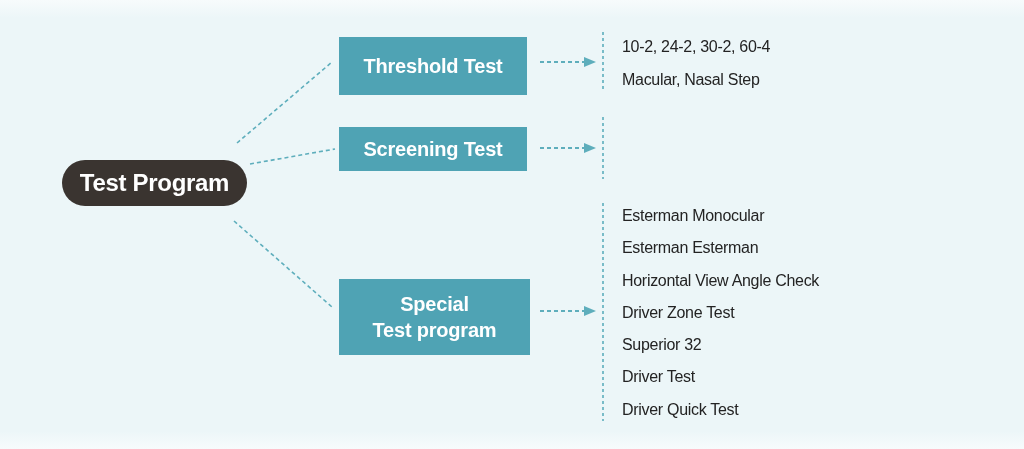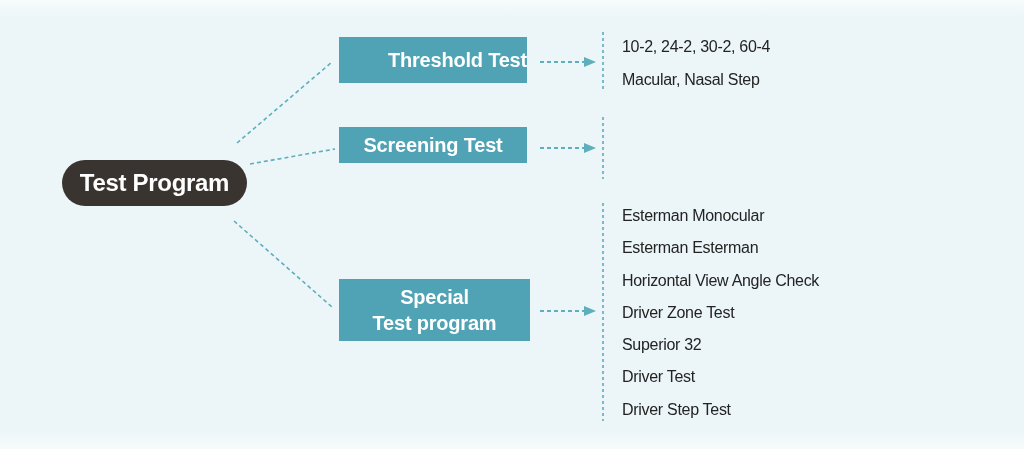--- a/index.html
+++ b/index.html
@@ -30,23 +30,23 @@
     background:var(--root_fill);color:var(--root_text);
     border-radius:23px;display:flex;align-items:center;justify-content:center;
     font-weight:bold;font-size:24px;letter-spacing:-0.3px;
   }
   .branch-box{
     position:absolute;left:339px;width:188px;
     background:var(--box_fill);color:var(--box_text);
     display:flex;flex-direction:column;align-items:center;justify-content:center;
     font-weight:bold;font-size:20px;text-align:center;line-height:1.3;letter-spacing:-0.2px;
   }
-  #box-threshold{top:37px;height:46px;align-items:flex-end;}
-  #box-screening{top:127px;height:36px;}
-  #box-special{top:279px;height:62px;width:191px;align-items:center;}
+  #box-threshold{top:37px;height:58px;}
+  #box-screening{top:127px;height:44px;}
+  #box-special{top:279px;height:76px;width:191px;align-items:center;}
   .item-list{
     position:absolute;left:622px;color:var(--list_text);
     font-size:16px;letter-spacing:-0.3px;white-space:nowrap;
   }
   #list-threshold{top:30px;line-height:33px;}
   #list-screening{top:117px;line-height:33px;}
   #list-special{top:200px;line-height:32.3px;}
 </style>
 </head>
 <body>
@@ -94,16 +94,16 @@
   </div>
 
 
   <div class="item-list" id="list-special">
     <div>Esterman Monocular</div>
     <div>Esterman Esterman</div>
     <div>Horizontal View Angle Check</div>
     <div>Driver Zone Test</div>
     <div>Superior 32</div>
     <div>Driver Test</div>
-    <div>Driver Step Test</div>
+    <div>Driver Quick Test</div>
   </div>
 
 </div>
 
 </body></html>

